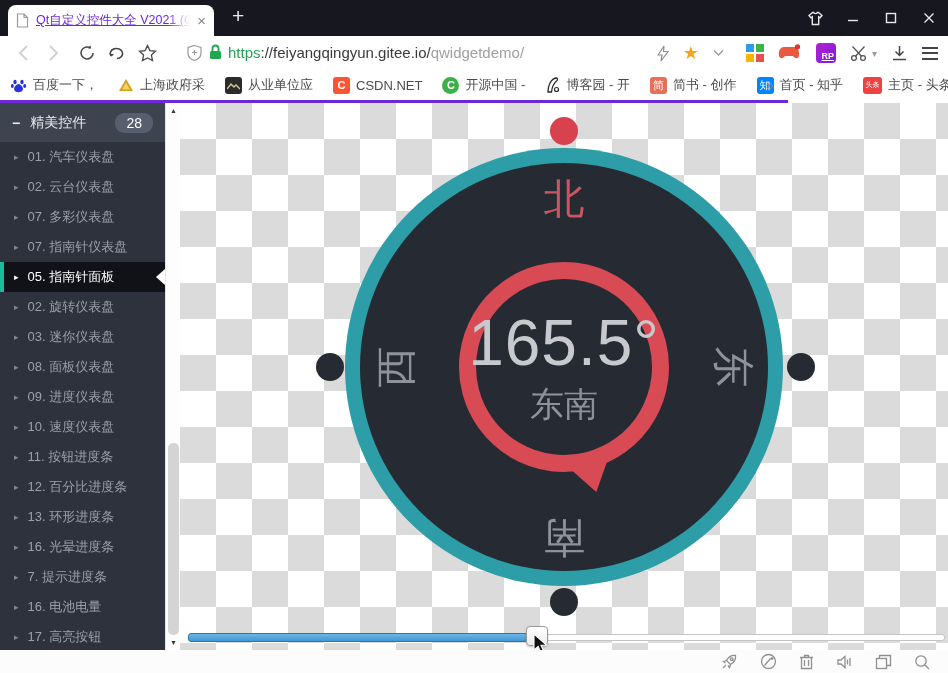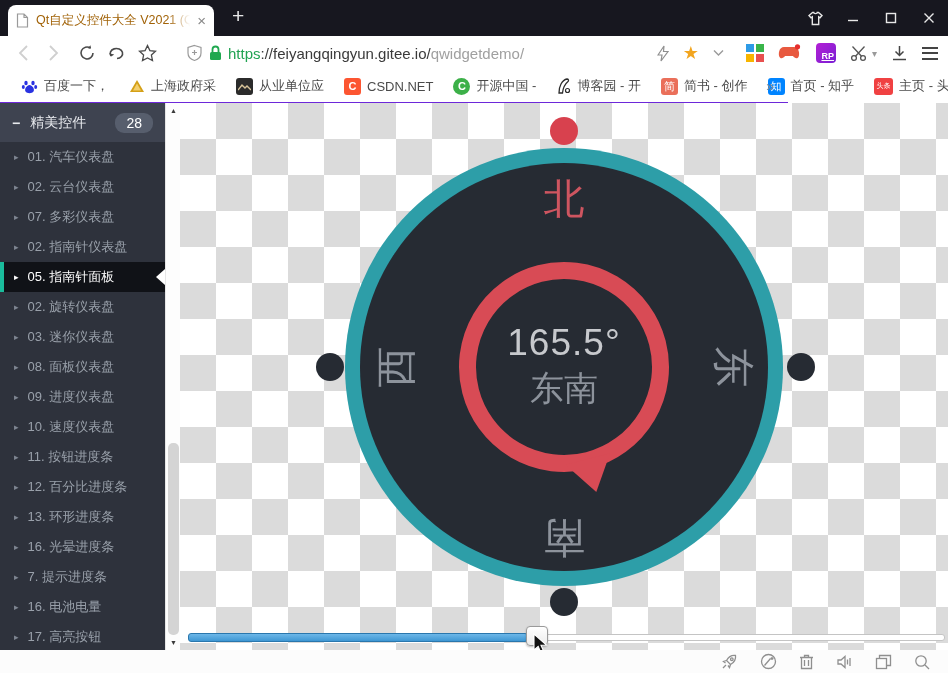--- a/index.html
+++ b/index.html
@@ -4,50 +4,50 @@
 <style>
   * { margin:0; padding:0; box-sizing:border-box; }
   html,body { width:948px; height:673px; overflow:hidden;
     font-family:"Liberation Sans","DejaVu Sans",sans-serif; }
   body { position:relative; background:#fff; }
 
   
   .titlebar { position:absolute; left:0; top:0; width:948px; height:36px; background:#17171f; }
   .tab { position:absolute; left:8px; top:5px; width:206px; height:31px; background:#fff;
     border-radius:8px 8px 0 0; display:flex; align-items:center; padding:0 8px; gap:7px; }
-  .tab-title { font-size:12.5px; color:#a16207; white-space:nowrap; overflow:hidden; flex:1;
-    -webkit-mask-image:linear-gradient(90deg,#000 85%,transparent); mask-image:linear-gradient(90deg,#000 85%,transparent); }
+  .tab-title { font-size:12.5px; color:#6d28d9; white-space:nowrap; overflow:hidden; flex:1;
+    -webkit-mask-image:linear-gradient(90deg,#000 85%,transparent); mask-image:linear-gradient(90deg,#000 85%,transparent);text-decoration:underline; }
   .tab-close { color:#888; font-size:15px; cursor:default; line-height:1; }
   .newtab { position:absolute; left:232px; top:4px; color:#e6e6e6; font-size:21px; font-weight:300; }
   .win-controls { position:absolute; right:0; top:0; height:36px; display:flex; align-items:center; }
   .win-btn { width:38px; height:36px; display:flex; align-items:center; justify-content:center; }
 
   
   .toolbar { position:absolute; left:0; top:36px; width:948px; height:34px; background:#fff;
     display:flex; align-items:center; }
   .nav-ic { width:30px; display:flex; justify-content:center; align-items:center; }
-  .urlbox { display:flex; align-items:center; gap:6px; margin-left:24px; font-size:15px; }
+  .urlbox { display:flex; gap:6px; margin-left:24px; font-size:15px; }
   .url-scheme { color:#21a352; }
   .url-host { color:#3a3a3a; }
   .url-path { color:#a0a0a0; }
   .tool-right { position:absolute; right:10px; display:flex; align-items:center; gap:14px; }
   .rp-badge { width:20px; height:20px; border-radius:4px; background:linear-gradient(135deg,#b31fd4,#7a1fd4);
     color:#fff; font-size:9px; font-weight:bold; display:flex; align-items:flex-end; justify-content:flex-end;
     padding:2px;text-decoration:underline; }
   .grid-ic { width:18px; height:18px; display:grid; grid-template-columns:8px 8px; grid-template-rows:8px 8px; gap:2px; }
   .grid-ic i:nth-child(1){background:#2e9be6;} .grid-ic i:nth-child(2){background:#39b54a;}
   .grid-ic i:nth-child(3){background:#f7b500;} .grid-ic i:nth-child(4){background:#e8504f;}
   .star-gold { color:#f2a51f; font-size:18px; line-height:1; }
   .caret { color:#9a9a9a; font-size:10px; }
   .burger { display:flex; flex-direction:column; gap:3.5px; }
   .burger i { width:16px; height:2px; background:#444; }
 
   
   .bookmarks { position:absolute; left:0; top:70px; width:788px; height:33px; background:#fff;
-    border-bottom:1px solid #6d28d9; display:flex; align-items:center; padding-left:21px; gap:20px; }
+    border-bottom:3px solid #6d28d9; display:flex; align-items:center; padding-left:10px; gap:20px; }
   .bm { display:flex; align-items:center; gap:6px; font-size:13px; color:#4a4a4a; white-space:nowrap; }
   .bm-ic { width:17px; height:17px; border-radius:3px; display:flex; align-items:center; justify-content:center;
     color:#fff; font-size:11px; flex:none; }
   .bm-more { position:absolute; right:14px; color:#8a8a8a; font-size:14px; }
 
   
   .sidebar { position:absolute; left:0; top:103px; width:165px; height:547px; background:#2e323c; }
   .sb-header { height:39px; background:#3e4350; display:flex; align-items:center; padding:0 12px;
     color:#e8eaee; font-size:14px; gap:10px; }
   .sb-badge { margin-left:auto; background:#575e6d; color:#fff; font-size:14px; border-radius:9px;
@@ -82,21 +82,21 @@
   .c-dot { position:absolute; width:28px; height:28px; border-radius:50%; background:#262b33; }
   .c-dot.red { background:#d8414e; }
   .c-label { position:absolute; font-size:41px; color:#8d939c; transform:translate(-50%,-50%); }
   .c-label.north { color:#ce5560; }
   .c-ring-rot { position:absolute; left:279px; top:159px; width:210px; height:210px; transform:rotate(165.5deg); }
   .c-ring { position:absolute; inset:0; border-radius:50%; border:17px solid #d84b55; }
   .c-pointer { position:absolute; left:50%; top:-24px; transform:translateX(-50%);
     border-left:23px solid transparent; border-right:23px solid transparent; border-bottom:34px solid #d84b55; }
   .c-center-text { position:absolute; left:279px; top:159px; width:210px; height:210px; display:flex;
     flex-direction:column; align-items:center; justify-content:center; gap:2px; }
-  .c-value { font-size:37px; color:#c7c9cd; font-weight:400; letter-spacing:1px; }
+  .c-value { font-size:64px; color:#c7c9cd; font-weight:400; letter-spacing:1px; }
   .c-dir { font-size:34px; color:#8d939c; }
 
   
   .slider-track { position:absolute; left:8px; top:531px; width:757px; height:7px; background:#fff;
     border:1px solid #c4c4c4; border-radius:3px; }
   .slider-fill { position:absolute; left:8px; top:530px; width:340px; height:9px;
     background:linear-gradient(#6db7e8,#3f97d3); border:1px solid #2a77ad; border-radius:3px; }
   .slider-handle { position:absolute; left:346px; top:523px; width:22px; height:20px;
     background:linear-gradient(#fff,#ececec); border:1px solid #9a9a9a; border-radius:4px;
     box-shadow:0 1px 2px rgba(0,0,0,.25); }
@@ -293,21 +293,21 @@
   <div class="sb-item">
       <span class="tri">▸</span>
       <span>02. 云台仪表盘</span>
     </div>
   <div class="sb-item">
       <span class="tri">▸</span>
       <span>07. 多彩仪表盘</span>
     </div>
   <div class="sb-item">
       <span class="tri">▸</span>
-      <span>02. 指南针仪表盘</span>
+      <span>07. 指南针仪表盘</span>
     </div>
   <div class="sb-item selected">
       <span class="tri" style="color:#fff">▸</span>
       <span>05. 指南针面板</span>
     </div>
   <div class="sb-item">
       <span class="tri">▸</span>
       <span>02. 旋转仪表盘</span>
     </div>
   <div class="sb-item">

